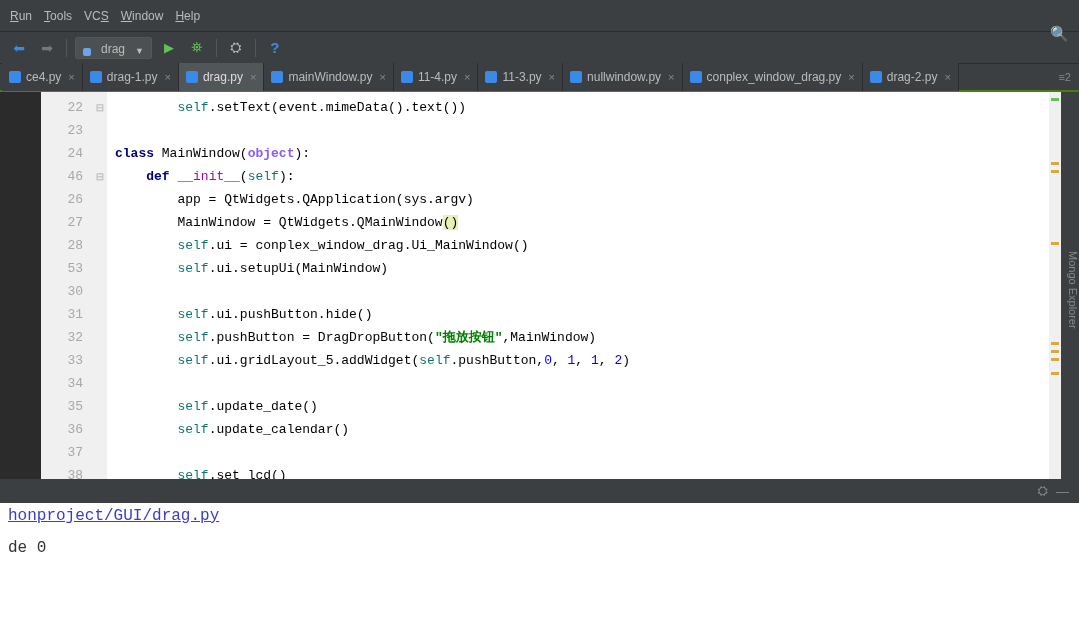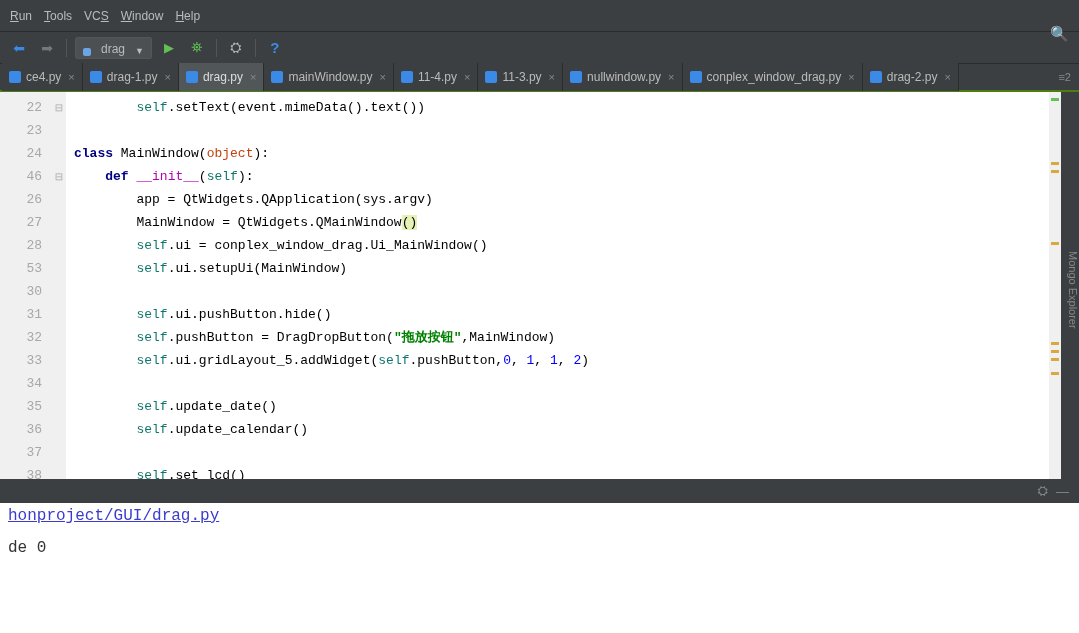--- a/index.html
+++ b/index.html
@@ -123,21 +123,21 @@
   font-family: "Courier New", monospace;
   font-size: 13px;
   padding-top: 4px;
   color: #000;
   white-space: pre;
   line-height: 23px;
 }
 .code div { height: 23px; padding-left: 8px; }
 .kw { color: #000080; font-weight: bold; }
 .self { color: #0f766e; }
-.builtin { color: #c2410c; }
+.builtin { color: #8b5cf6; font-weight: bold; }
 .magic { color: #b200b2; }
 .num { color: #0000ff; }
 .str { color: #008000; font-weight: bold; }
 .hl-paren { background: #e6f2b5; }
 .right-strip {
   width: 12px;
   background: #f0f0f0;
   position: relative;
 }
 .strip-mark { position: absolute; right: 2px; width: 8px; height: 3px; }
@@ -246,21 +246,21 @@
       <span class="close-x">×</span>
     </div>
     <div class="tab">
       <div class="pyfile-icon"></div>
       <span>drag-2.py</span>
       <span class="close-x">×</span>
     </div>
     <span class="tab-extra">≡2</span>
 </div>
 
-<div style="display:flex; flex:1; min-height:0;">
+<div style="display:flex; flex:1; min-height:0;padding-left:41px;">
   <div class="editor-wrap">
     <div class="gutter">
         <div>22</div>
         <div>23</div>
         <div>24</div>
         <div>46</div>
         <div>26</div>
         <div>27</div>
         <div>28</div>
         <div>53</div>

